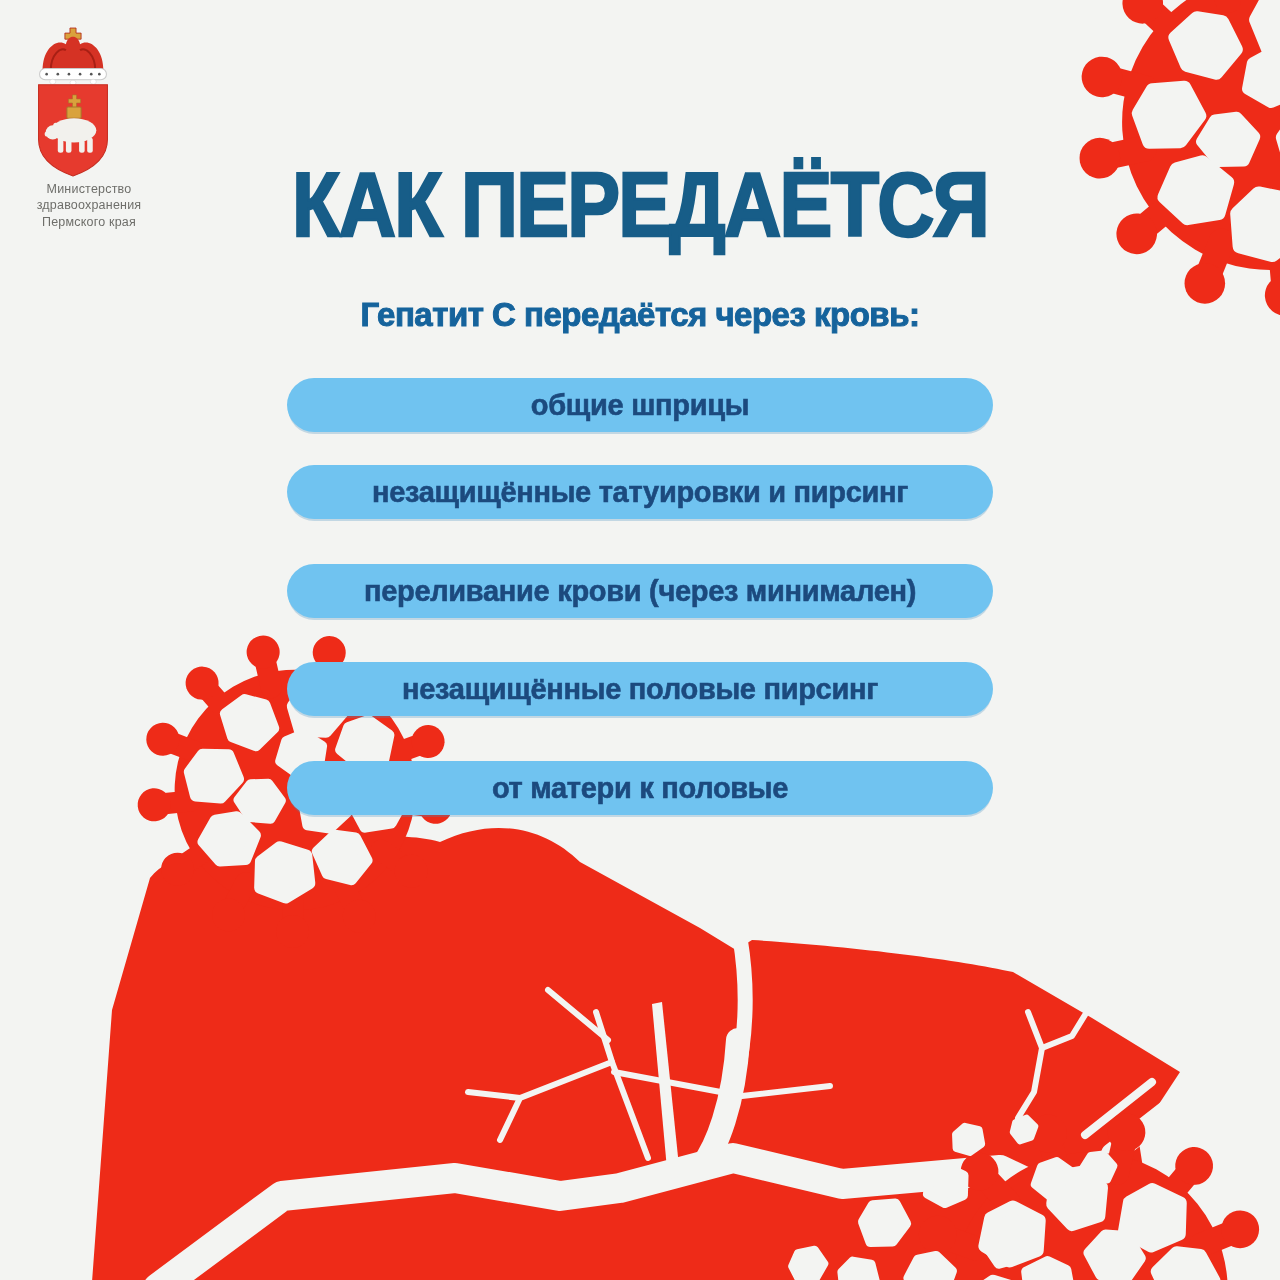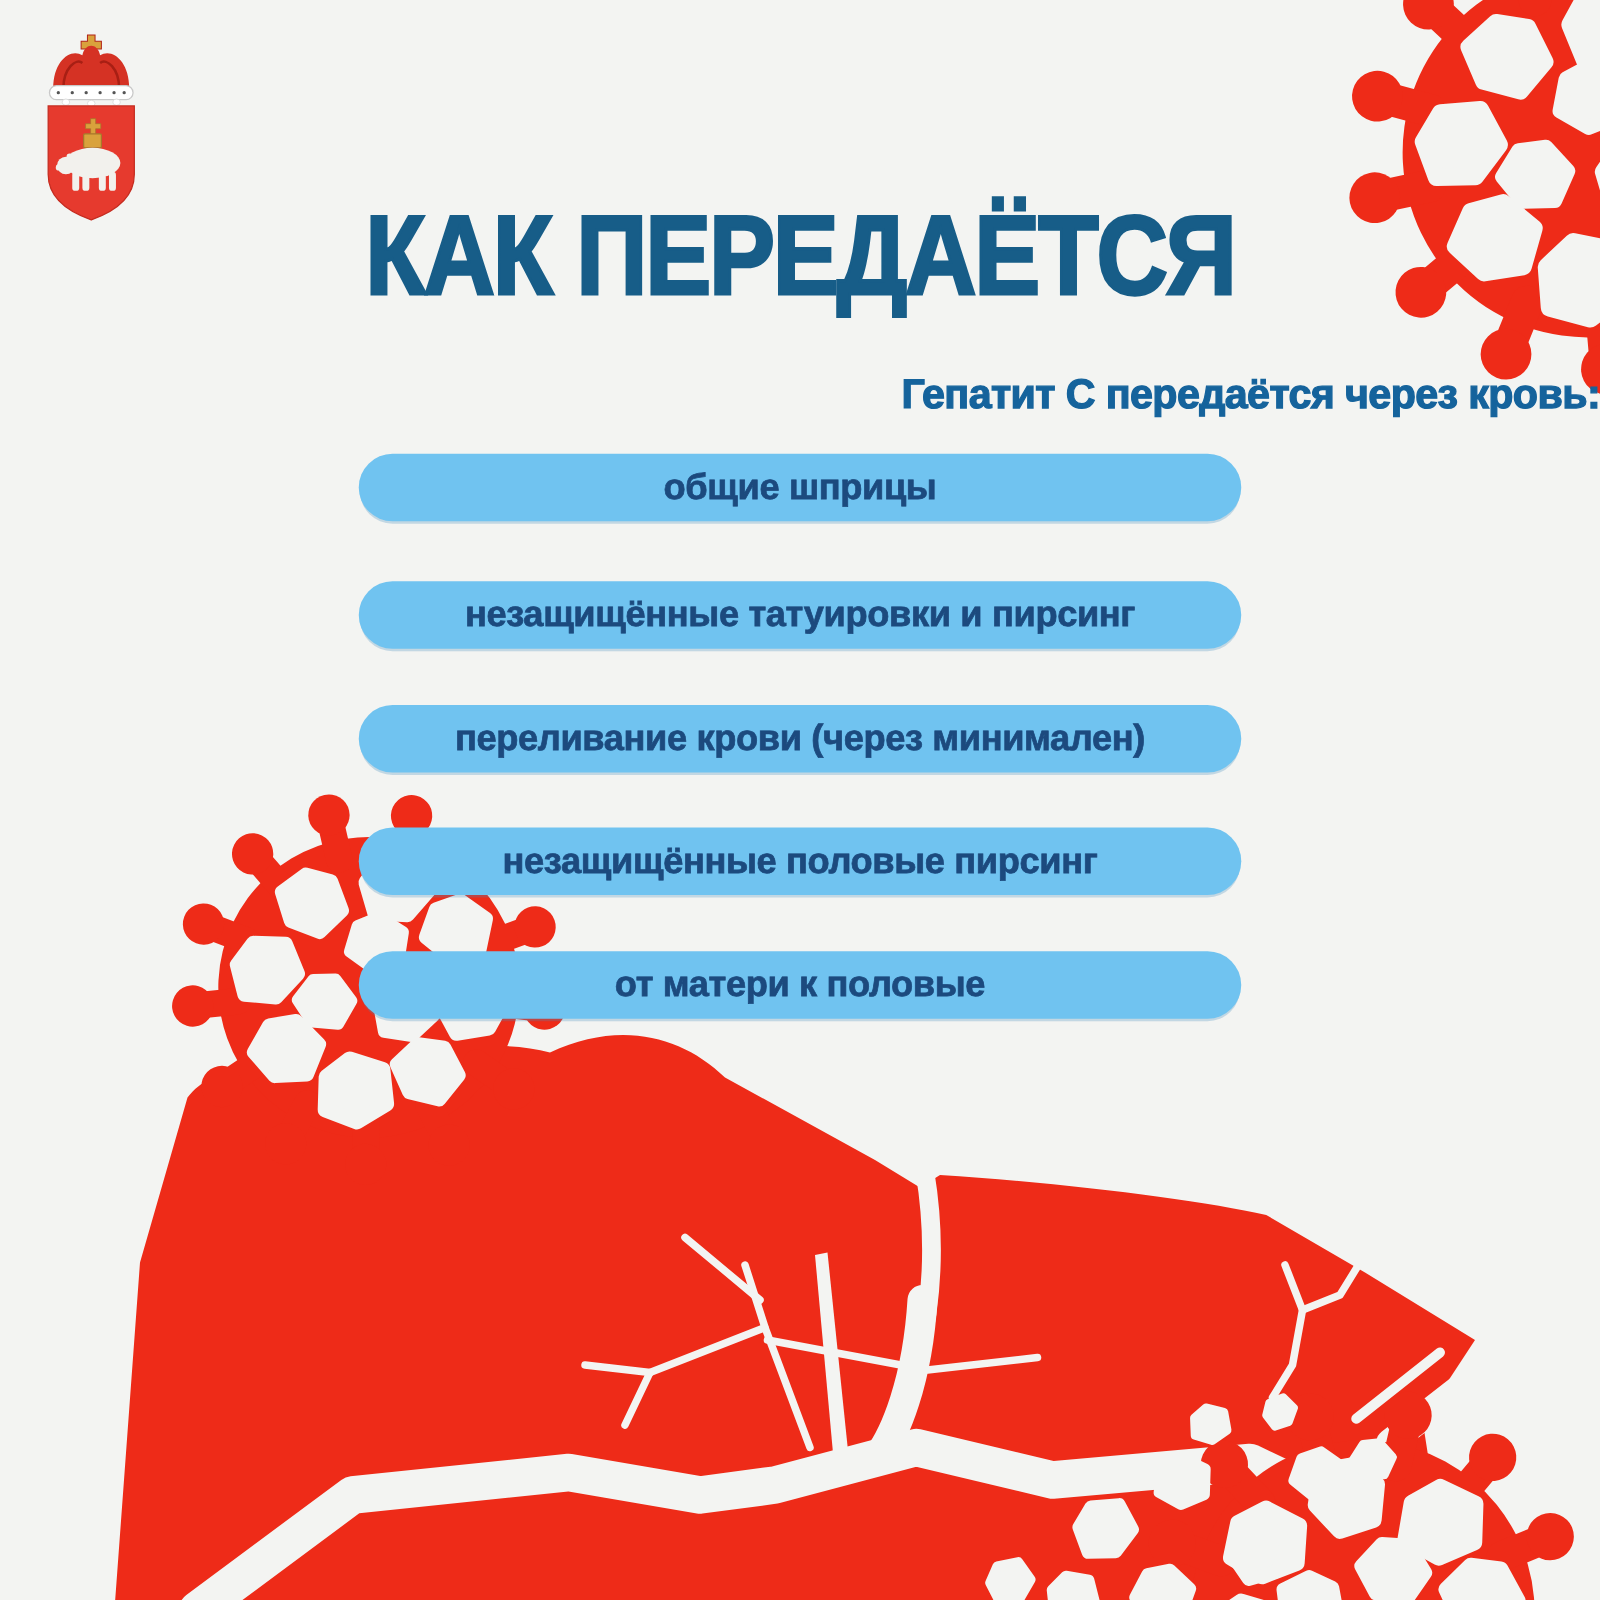--- a/index.html
+++ b/index.html
@@ -18,35 +18,35 @@
     font-size:12.5px;line-height:1.3;color:var(--gray);letter-spacing:.2px;
   }
   .logo-caption span{display:block;}
   h1.title{
     position:absolute;left:0;top:160px;width:1280px;margin:0;text-align:center;
     font-size:90px;line-height:1;font-weight:700;color:var(--title);
     letter-spacing:-2px;transform:scaleX(.88);
     -webkit-text-stroke:2.5px var(--title);
   }
   .subtitle{
-    position:absolute;left:0;top:296px;width:1280px;margin:0;text-align:right;
+    position:absolute;left:0;top:296px;width:1280px;margin:0;text-align:center;
     font-size:33px;font-weight:700;color:var(--subtitle);letter-spacing:-.5px;
     -webkit-text-stroke:1px var(--subtitle);
   }
   ul.routes{list-style:none;margin:0;padding:0;}
   li.pill{
     position:absolute;left:287px;width:706px;height:54px;border-radius:27px;
     background:var(--pill);display:flex;align-items:center;justify-content:center;
     box-shadow:0 3px 0 -1px rgba(70,140,190,.28);
   }
   li.pill span{
     font-size:29px;font-weight:700;color:var(--pilltext);letter-spacing:-.3px;
     -webkit-text-stroke:.6px var(--pilltext);white-space:nowrap;
   }
-  .p0{top:363px}.p1{top:465px}.p2{top:564px}.p3{top:662px}.p4{top:761px}
+  .p0{top:378px}.p1{top:465px}.p2{top:564px}.p3{top:662px}.p4{top:761px}
 </style>
 </head>
 <body>
 
 <div id="poster">
 
   <svg id="artwork" viewBox="0 0 1280 1280" xmlns="http://www.w3.org/2000/svg" aria-hidden="true">
     <defs>
       <path id="cell" d="M -12,-9 L 2,-16 L 14,-6 L 10,9 L -4,15 L -14,4 Z"></path>
       <g id="virus">
@@ -196,20 +196,25 @@
       <circle cx="20" cy="105" r="7"></circle>
       <rect x="12" y="104" width="8" height="5" rx="2.5"></rect>
       <circle cx="23" cy="98" r="2.5"></circle>
       <rect x="25" y="110" width="5.5" height="15" rx="2.5"></rect>
       <rect x="33" y="112" width="5.5" height="13" rx="2.5"></rect>
       <rect x="46" y="112" width="5.5" height="13" rx="2.5"></rect>
       <rect x="54" y="110" width="5.5" height="15" rx="2.5"></rect>
     </g>
   </svg>
 
+  <div class="logo-caption">
+    <span>Министерство</span>
+    <span>здравоохранения</span>
+    <span>Пермского края</span>
+  </div>
 
   <h1 class="title">КАК ПЕРЕДАЁТСЯ</h1>
   <p class="subtitle">Гепатит С передаётся через кровь:</p>
 
   <ul class="routes">
     <li class="pill p0">
       <span>общие шприцы</span>
     </li>
     <li class="pill p1">
       <span>незащищённые татуировки и пирсинг</span>

